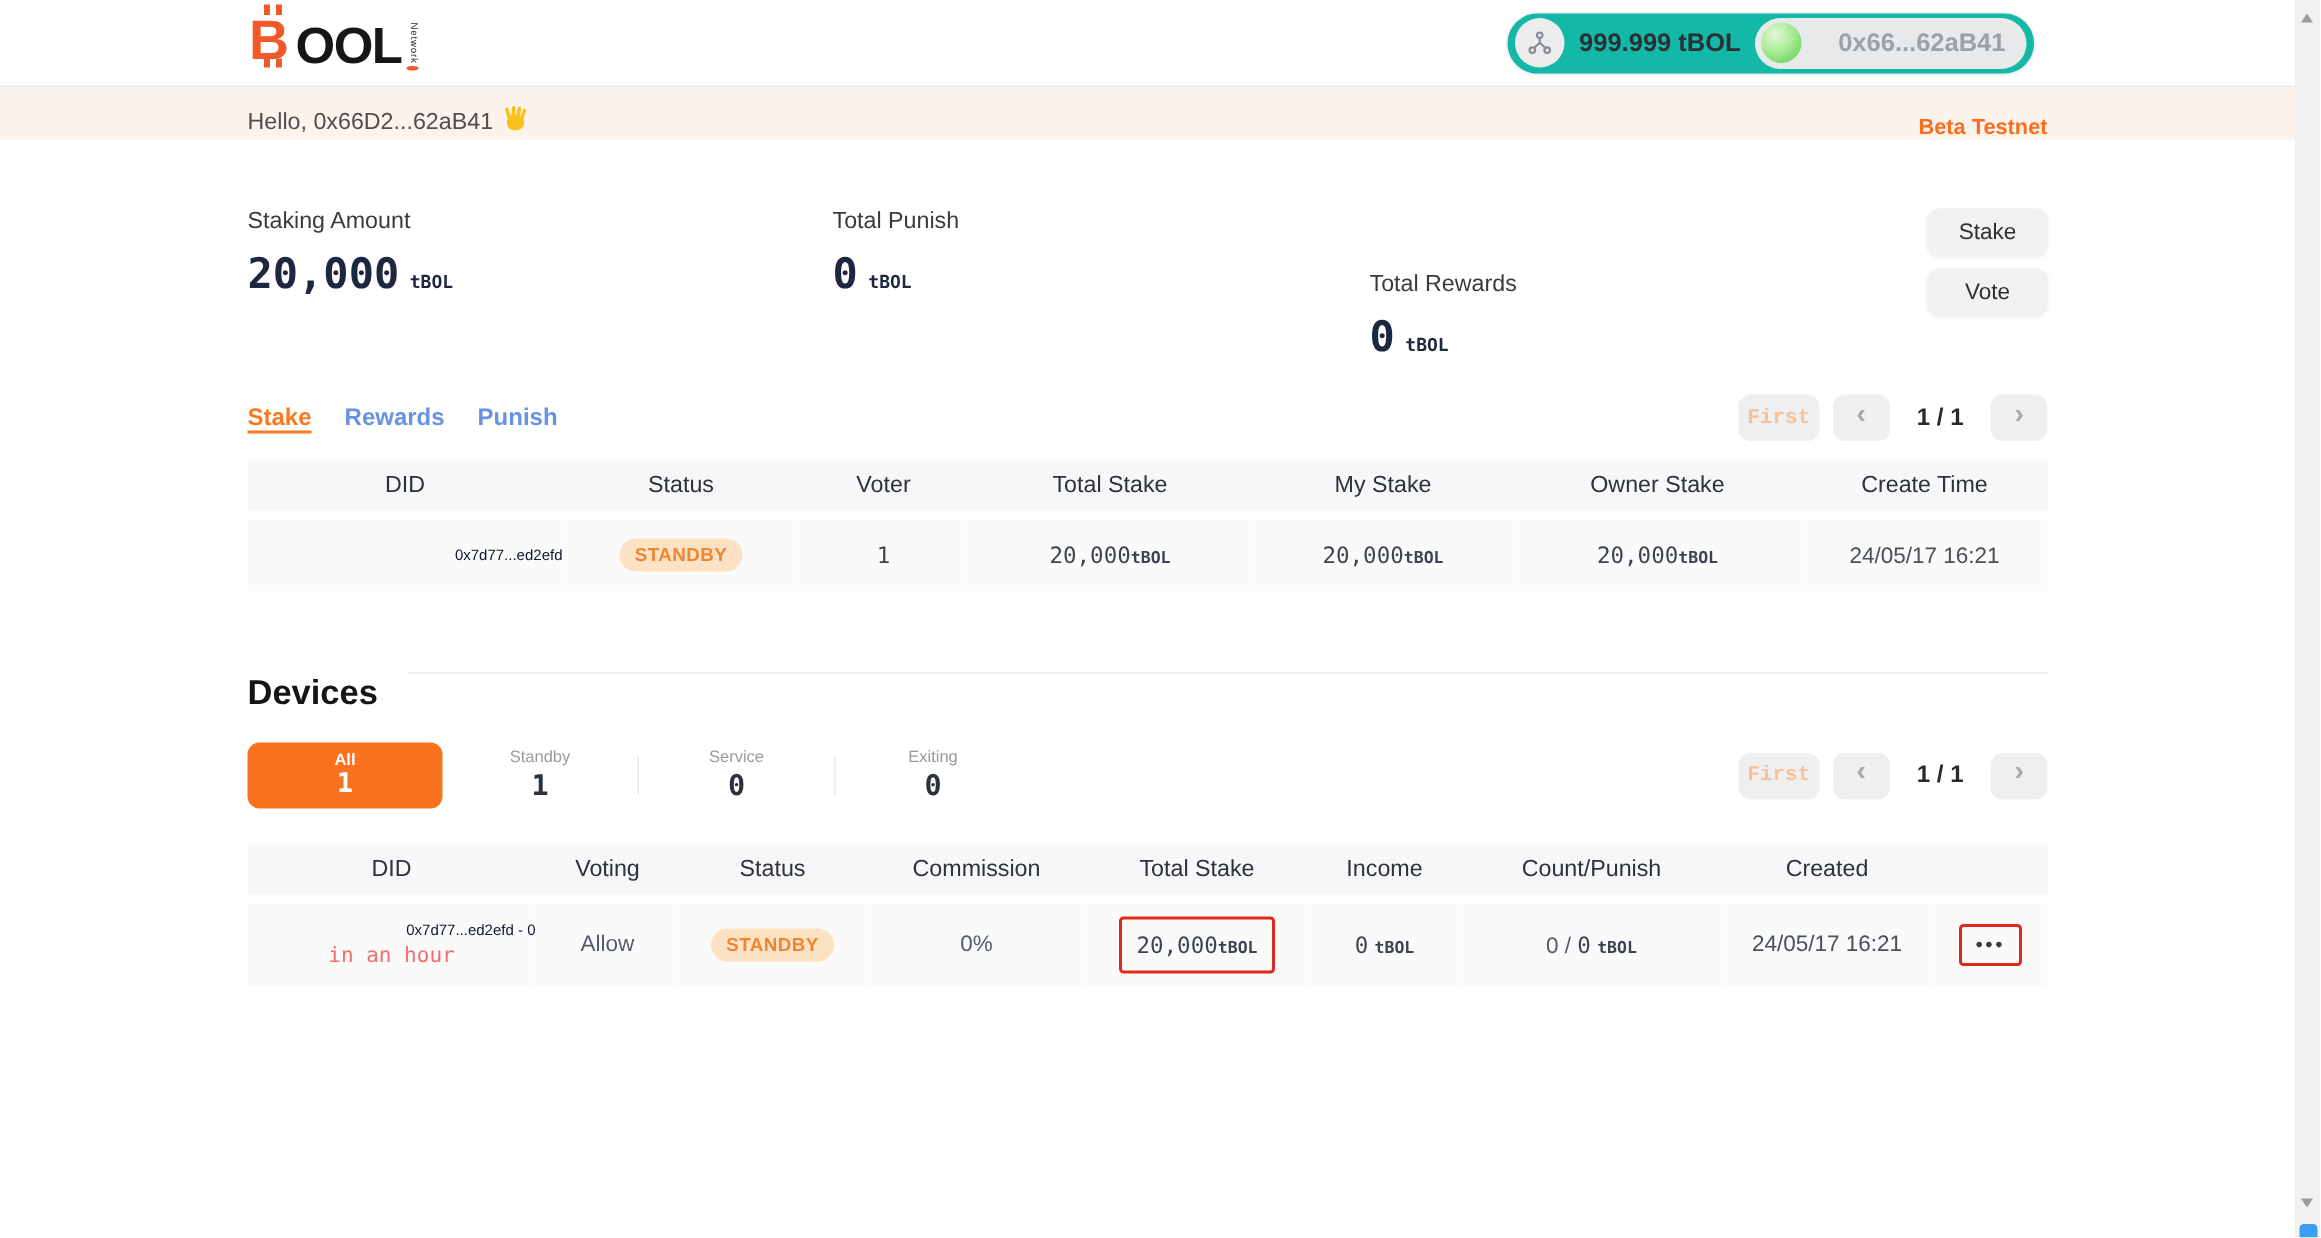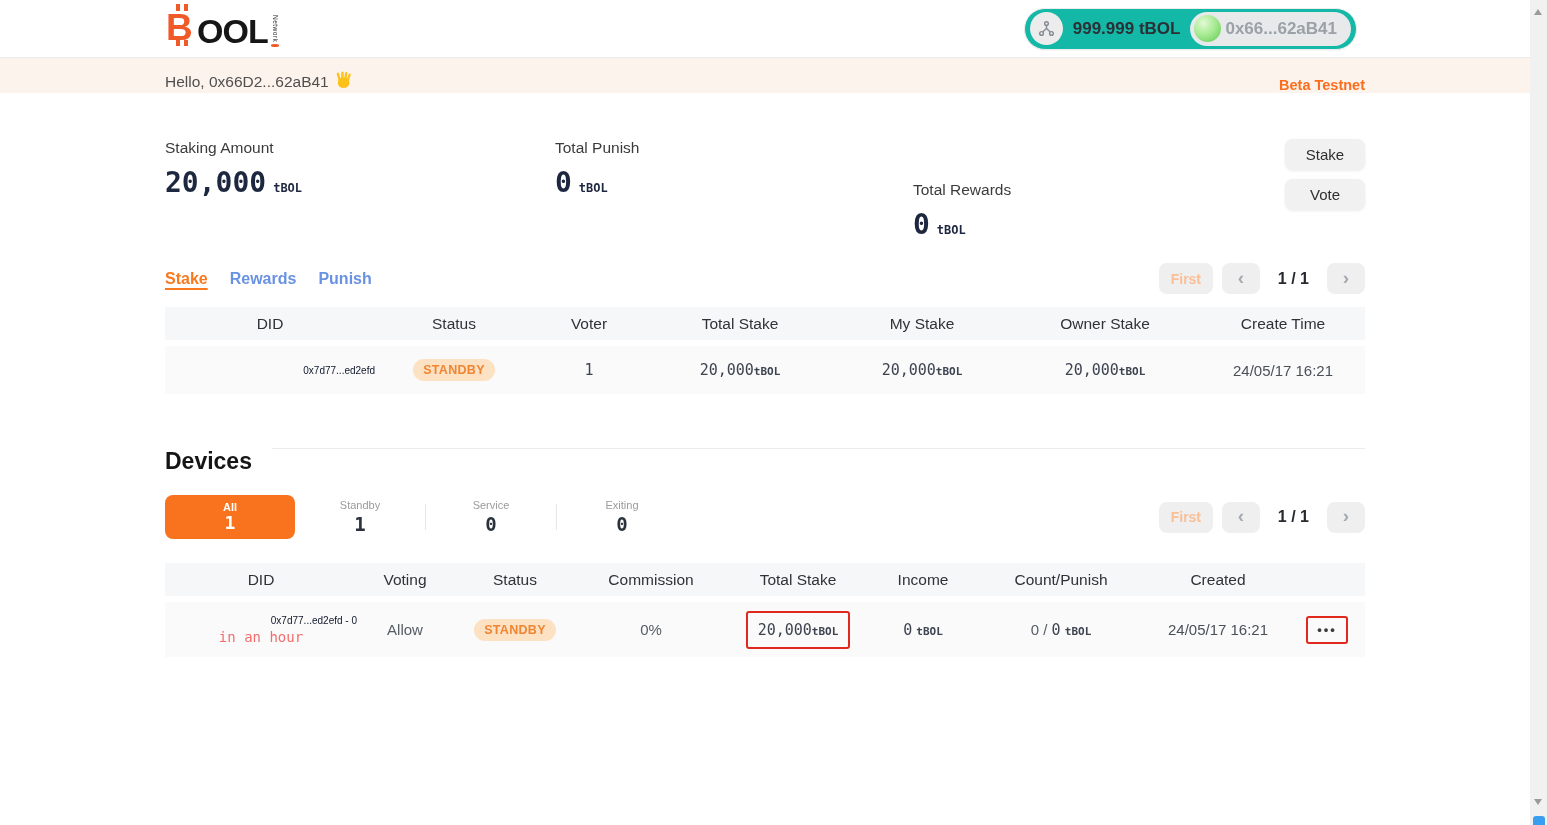--- a/index.html
+++ b/index.html
@@ -20,21 +20,21 @@
   .header { height:58px; display:flex; align-items:center; justify-content:space-between; padding:0 173px 0 165px; background:#fff; border-bottom:1px solid #ebebeb; }
   .logo { display:flex; align-items:flex-end; height:44px; cursor:pointer; }
   .logo-ool { font-size:34px; font-weight:900; color:#161616; letter-spacing:-1px; line-height:40px; }
   .logo-tail { display:flex; flex-direction:column; justify-content:space-between; height:36px; margin-left:3px; padding-bottom:4px; }
   .logo-vertical { writing-mode:vertical-rl; font-size:6.5px; color:#2b2b2b; letter-spacing:0.5px; line-height:7px; }
   .logo-dot { width:8px; height:8px; border-radius:50%; background:#f05a28; margin-top:2px; }
 
   .wallet-pill { display:flex; align-items:center; gap:10px; height:42px; padding:4px 5px 4px 5px; border-radius:24px; background:#14b8a6; border:1px solid #ededed; box-shadow:0 1px 2px rgba(0,0,0,.04); }
   .chain-icon-wrap { width:33px; height:33px; border-radius:50%; background:#ececec; display:flex; align-items:center; justify-content:center; }
   .balance-text { font-size:17px; font-weight:600; color:#2b2f36; }
-  .address-pill { height:34px; border-radius:20px; background:#e8e9ea; display:flex; align-items:center; gap:4px; padding:3px 14px 3px 4px; cursor:pointer; }
+  .address-pill { height:34px; border-radius:20px; background:#e8e9ea; display:flex; align-items:center; gap:24px; padding:3px 14px 3px 4px; cursor:pointer; }
   .green-ball { width:27px; height:27px; border-radius:50%; background:radial-gradient(circle at 35% 30%, #e2f9d4, #a9eb94 45%, #7fd86f 75%, #6cc95c); }
   .address-text { font-size:17px; font-weight:600; color:#9ba1a8; }
 
   
   .hello-bar { height:35px; background:#fdf3ed; display:flex; align-items:flex-end; justify-content:space-between; padding:0 165px; }
   .hello-left { display:flex; align-items:center; gap:6px; font-size:15.5px; color:#4f4f4f; }
   .beta-testnet { font-size:14.5px; font-weight:bold; color:#fa6e1e; }
 
   
   .container { width:1200px; margin:0 auto; position:relative; }
@@ -51,21 +51,21 @@
   .stat-unit { font-size:12px; font-weight:bold; color:#1e2740; margin-left:7px; }
   .action-col { margin-left:auto; display:flex; flex-direction:column; gap:9px; }
   .action-btn { width:80px; height:31px; background:#f1f1f2; border:none; border-radius:8px; font-family:"Liberation Sans",sans-serif; font-size:15px; color:#2f2f2f; cursor:pointer; box-shadow:0 1px 3px rgba(0,0,0,.08); }
 
   
   .tabs-row { display:flex; align-items:center; margin-top:22px; height:31px; }
   .tabs { display:flex; gap:22px; }
   .tab { font-size:16px; font-weight:bold; color:#6992e3; cursor:pointer; }
   .tab.active { color:#f9791f; text-decoration:underline; text-decoration-thickness:2px; text-underline-offset:4px; }
   .pagination { margin-left:auto; display:flex; align-items:center; gap:9px; }
-  .pg-btn { height:31px; border:none; border-radius:8px; background:#efefef; cursor:pointer; font-family:Liberation Sans, sans-serif; }
+  .pg-btn { height:31px; border:none; border-radius:8px; background:#efefef; cursor:pointer; font-family:Liberation Mono, monospace; }
   .pg-first { width:54px; font-size:14px; font-weight:bold; color:#f9bf97; }
   .pg-arrow { width:38px; font-size:19px; font-weight:bold; color:#a3a9b0; line-height:1; padding-bottom:3px; }
   .pg-page { font-size:16px; font-weight:bold; color:#26292e; margin:0 9px; }
 
   
   table { width:1200px; table-layout:fixed; border-collapse:separate; border-spacing:0 6px; }
   .tbl1 { margin-top:7px; }
   .tbl2 { margin-top:18px; }
   th { background:#f6f7f8; height:33px; font-size:15.5px; font-weight:500; color:#2f3237; text-align:center; }
   td { background:#fafafa; text-align:center; vertical-align:middle; font-size:15px; color:#565d66; }

